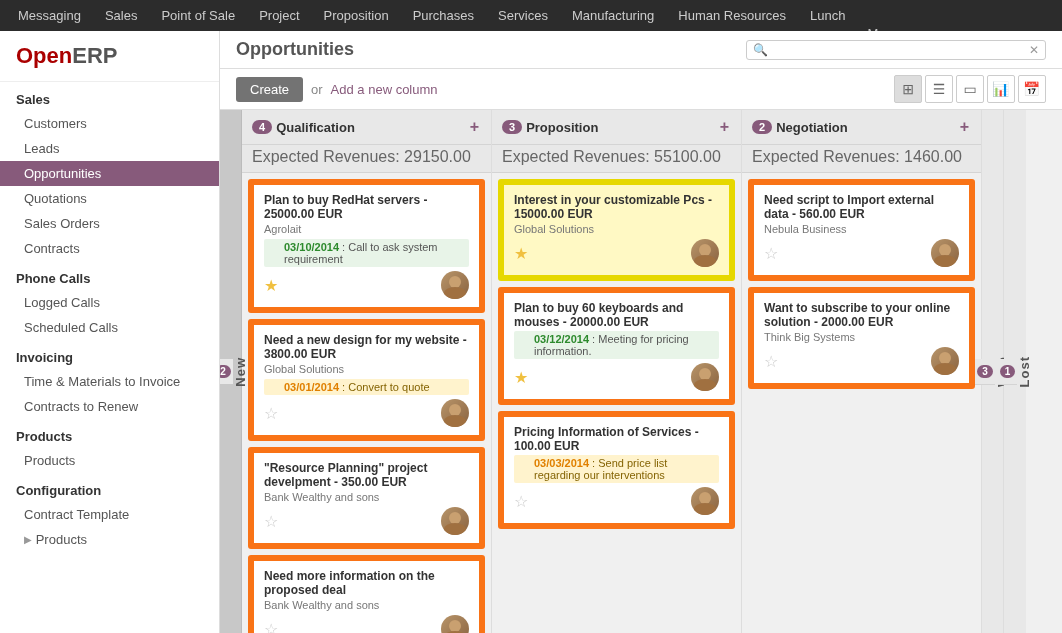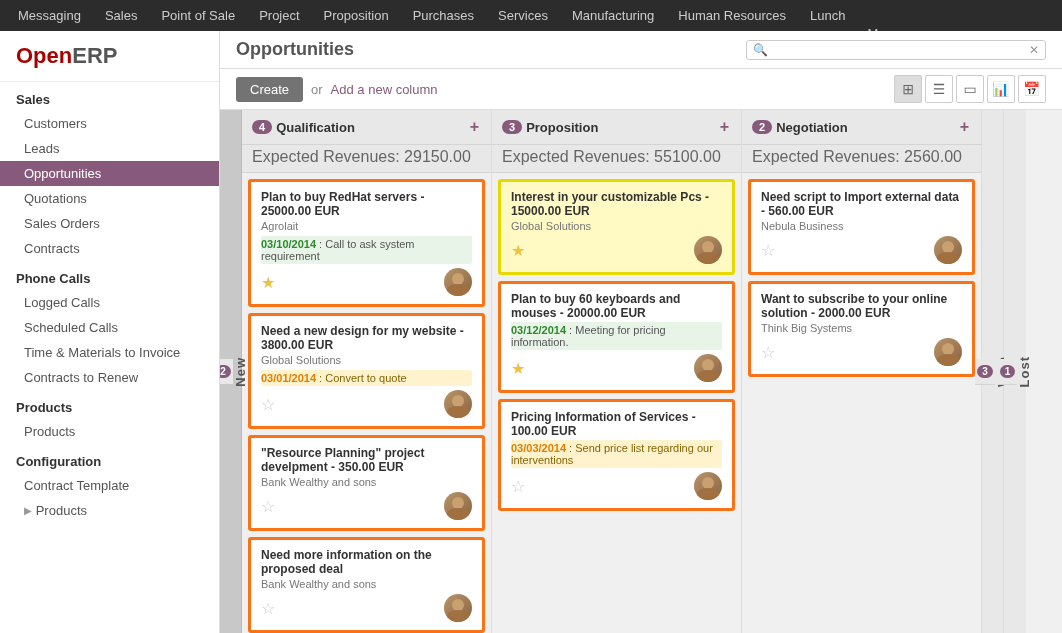--- a/index.html
+++ b/index.html
@@ -231,21 +231,21 @@
       overflow-y: auto;
       padding: 6px;
       display: flex;
       flex-direction: column;
       gap: 6px;
     }
 
     
     .kanban-card {
       background: #fff;
-      border: 3px solid #f97316;
+      border: 6px solid #f97316;
       border-radius: 3px;
       padding: 8px 10px;
       cursor: pointer;
       position: relative;
     }
     .kanban-card.highlighted {
       background: #fff9c4;
       border-color: #e6d800;
     }
 
@@ -258,21 +258,21 @@
     .card-company {
       font-size: 11px;
       color: #777;
       margin-bottom: 4px;
     }
     .card-activity {
       font-size: 11px;
       color: #555;
       background: #e8f4e8;
       border-radius: 2px;
-      padding: 2px 0;
+      padding: 2px 20px;
       margin-bottom: 4px;
     }
     .card-activity.orange { background: #fff3cd; color: #856404; }
     .card-date { font-weight: bold; color: #555; }
     .card-date.green { color: #2d8a2d; }
     .card-date.orange { color: #e08000; text-align: center; }
 
     .card-footer {
       display: flex;
       align-items: center;
@@ -362,20 +362,21 @@
     <div class="sidebar-item">Leads</div>
     <div class="sidebar-item active">Opportunities</div>
     <div class="sidebar-item">Quotations</div>
     <div class="sidebar-item">Sales Orders</div>
     <div class="sidebar-item">Contracts</div>
 
     <div class="sidebar-section-title">Phone Calls</div>
     <div class="sidebar-item">Logged Calls</div>
     <div class="sidebar-item">Scheduled Calls</div>
 
+    <div class="sidebar-section-title">Invoicing</div>
     <div class="sidebar-item">Time &amp; Materials to Invoice</div>
     <div class="sidebar-item">Contracts to Renew</div>
 
     <div class="sidebar-section-title">Products</div>
     <div class="sidebar-item">Products</div>
 
     <div class="sidebar-section-title">Configuration</div>
     <div class="sidebar-item">Contract Template</div>
     <div class="sidebar-item has-arrow">
       <span class="arrow">▶</span>
@@ -519,21 +520,21 @@
 
         </div>
       </div>
 
       <div class="kanban-column negotiation-col">
         <div class="col-header">
           <span class="col-badge">2</span>
           <span class="col-title">Negotiation</span>
           <button class="col-add-btn">+</button>
         </div>
-        <div class="col-expected">Expected Revenues: 2560.00</div>
+        <div class="col-expected">Expected Revenues: 1460.00</div>
         <div class="col-cards">
 
           <div class="kanban-card">
             <div class="card-title">Need script to Import external data - 560.00 EUR</div>
             <div class="card-company">Nebula Business</div>
             <div class="card-footer">
               <span class="card-star">☆</span>
               <div class="avatar-face"></div>
             </div>
           </div>

